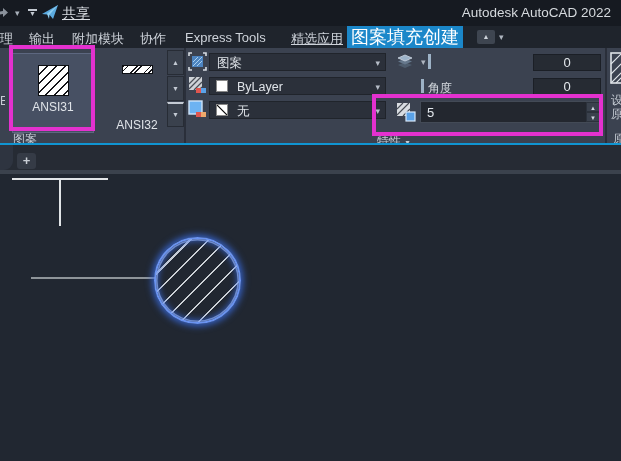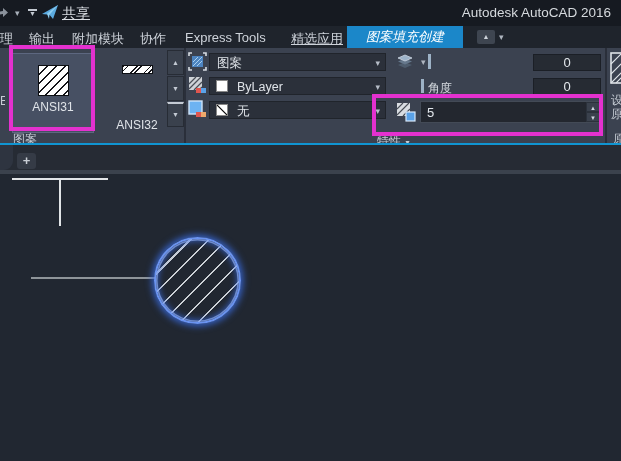--- a/index.html
+++ b/index.html
@@ -10,21 +10,21 @@
   
   .titlebar{left:0;top:0;width:621px;height:26px;background:#161a21;}
   .share-label{color:#d9dde2;font-size:14px;top:5px;left:62px;text-decoration:underline;}
   .win-title{color:#d6dade;font-size:13.5px;top:5px;right:10px;}
   .qat-caret{color:#aab1bb;font-size:9px;}
   .cust-bar{width:9px;height:0;border-top:2px solid #c3c9d1;}
   
   .tabrow{left:0;top:26px;width:621px;height:22px;background:#1f242c;border-bottom:1px solid #2b7ba8;}
   .rtab{top:4px;color:#ced3da;font-size:13px;white-space:nowrap;}
   .active-tab{left:347px;top:0;width:116px;height:22px;background:#1b87c9;text-align:center;}
-  .active-tab span{color:#fff;font-size:13px;line-height:22px;font-style:italic;}
+  .active-tab span{color:#fff;font-size:18px;line-height:22px;}
   .collapse-btn{left:477px;top:4px;width:18px;height:14px;background:#3e4550;border-radius:2px;
                 color:#cdd3da;font-size:7px;text-align:center;line-height:14px;}
   .collapse-caret{left:499px;top:6px;color:#aeb5bf;font-size:9px;}
   
   .ribbon{left:0;top:48px;width:621px;height:95px;background:#3b4250;}
   .panel-label{top:83px;color:#c6ccd4;font-size:12px;white-space:nowrap;}
   .gallery-cell{top:6px;width:80px;height:78px;display:flex;flex-direction:column;align-items:center;padding-top:11px;box-sizing:border-box;}
   .cell-selected{background:#475063;outline:1px solid #5d6activate;outline:1px solid #5d6780;}
   .swatch{width:31px;height:31px;background:
       repeating-linear-gradient(135deg,rgba(0,0,0,0) 0 5.2px,#15151a 5.2px 6.4px),#fff;
@@ -81,21 +81,21 @@
     <span class="abs qat-caret" style="left:15px;top:8px;">▾</span>
     <div class="abs" style="left:28px;top:9px;">
       <div class="cust-bar"></div>
       <div style="color:#c3c9d1;font-size:7px;line-height:6px;text-align:center;">▼</div>
     </div>
     <svg class="abs" style="left:42px;top:5px;" width="17" height="15" viewBox="0 0 17 15">
       <path d="M0 9 L16 0 L11 14 L7.5 9.8 Z" fill="#5aa9de"></path>
       <path d="M16 0 L7.5 9.8 L7 14 L5 8.8 Z" fill="#8ecdf0"></path>
     </svg>
     <span class="abs share-label">共享</span>
-    <span class="abs win-title">Autodesk AutoCAD 2016</span>
+    <span class="abs win-title">Autodesk AutoCAD 2022</span>
   </div>
 
   <div class="abs tabrow">
     <span class="abs rtab" style="left:0;">理</span>
     <span class="abs rtab" style="left:29px;">输出</span>
     <span class="abs rtab" style="left:72px;">附加模块</span>
     <span class="abs rtab" style="left:140px;">协作</span>
     <span class="abs rtab" style="left:185px;text-align:center;">Express Tools</span>
     <span class="abs rtab" style="left:291px;text-decoration:underline;">精选应用</span>
     <div class="abs active-tab">

